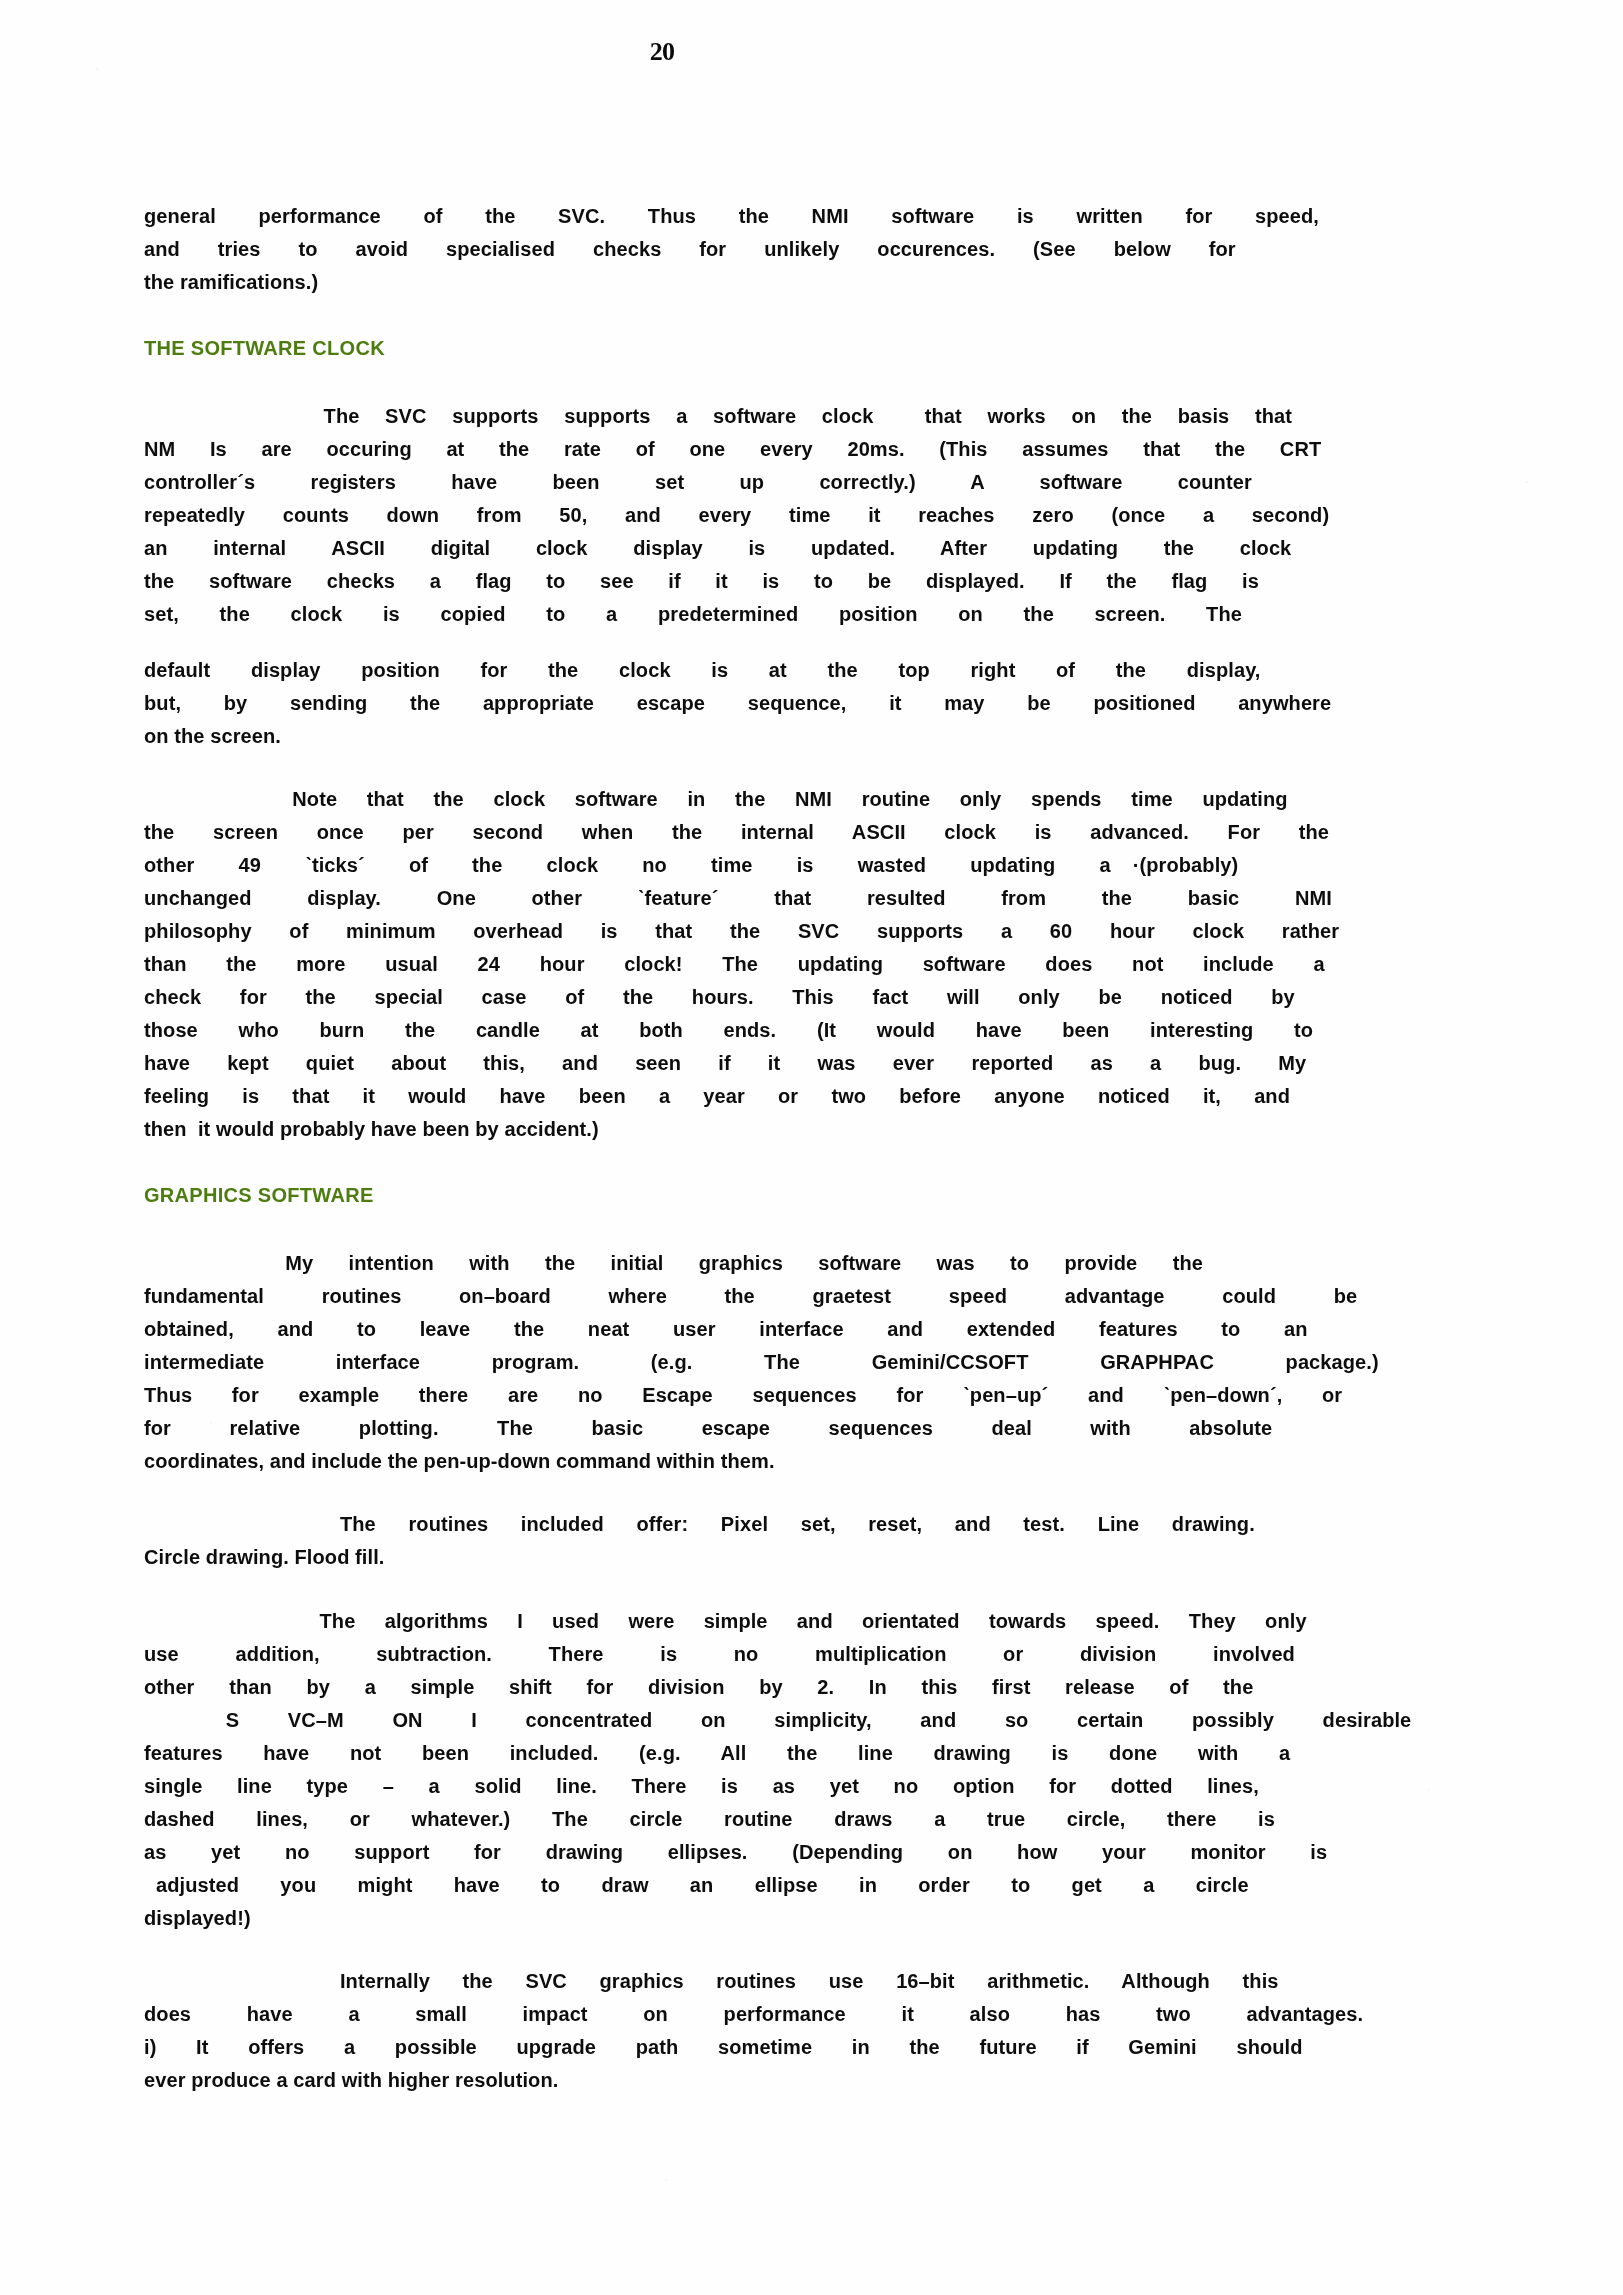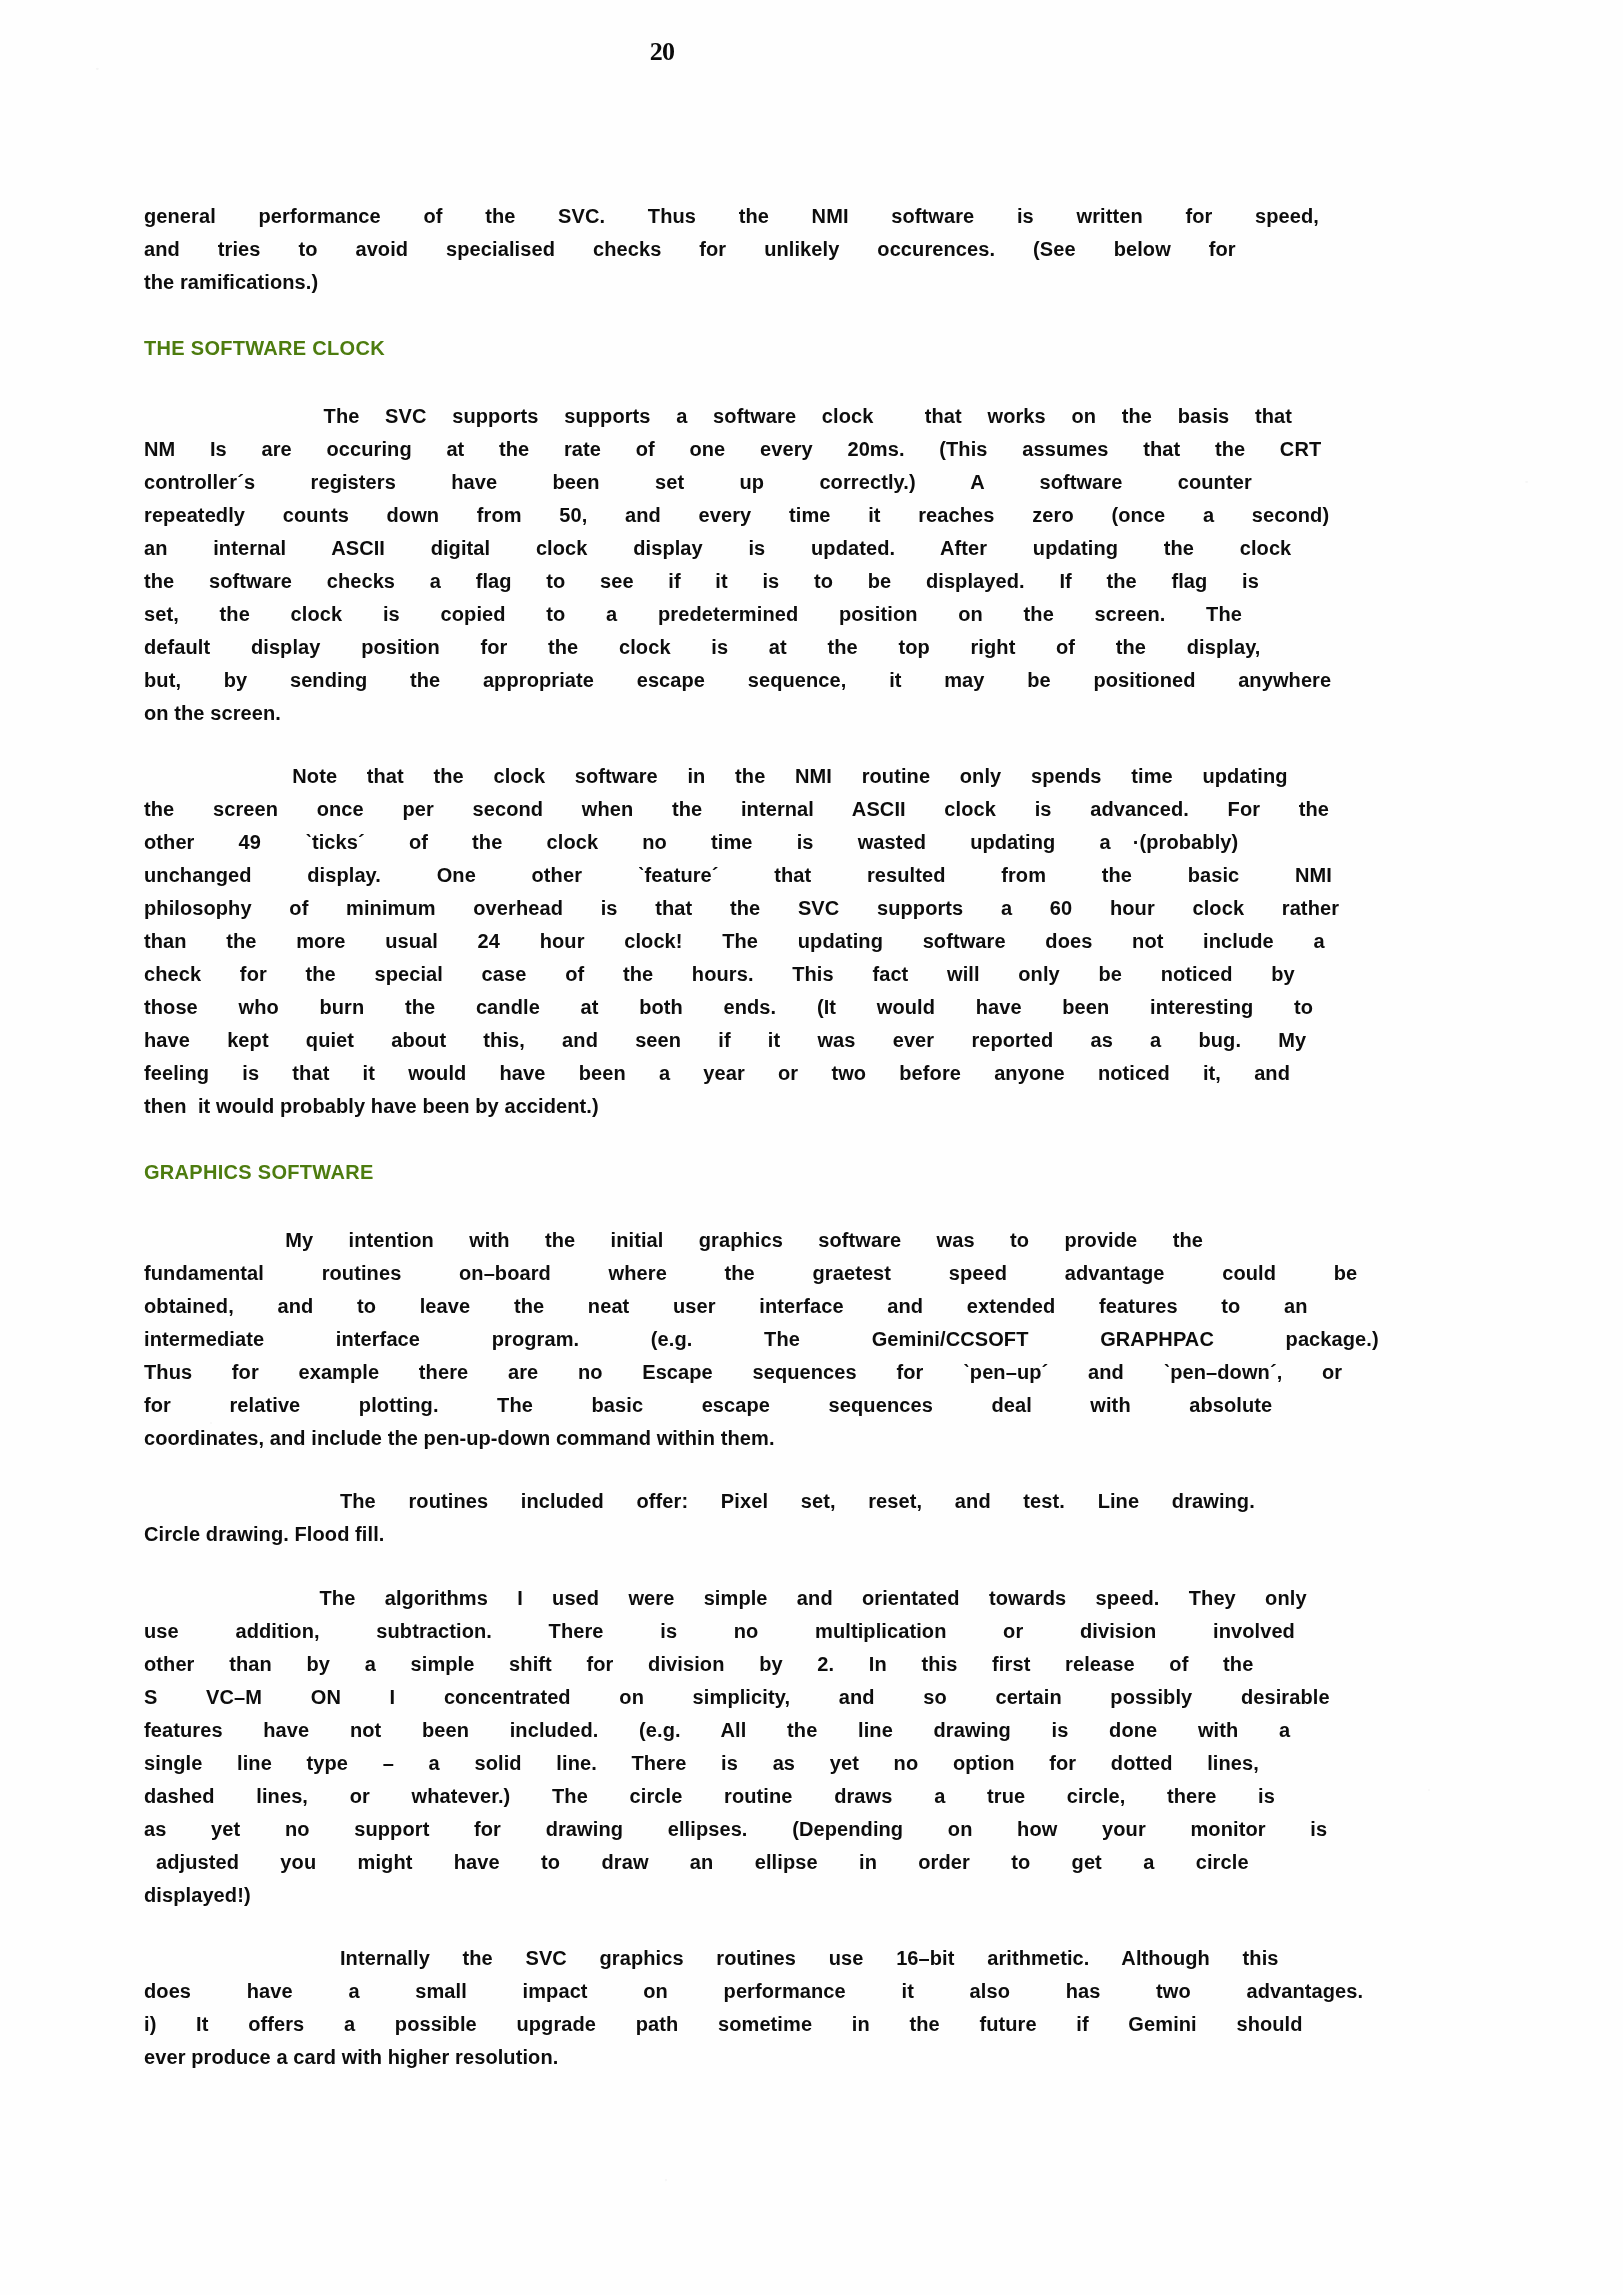--- a/index.html
+++ b/index.html
@@ -109,21 +109,21 @@
       <div class="gap-small"></div>
       <div class="gap-para"></div>
       <div class="para">
         <span class="line" style="word-spacing: 20px;">       The SVC supports supports a software clock  that works on the basis that</span>
         <span class="line" style="word-spacing: 29px;">NM Is are occuring at the rate of one every 20ms. (This assumes that the CRT</span>
         <span class="line" style="word-spacing: 22px;">controller´s  registers  have  been  set  up  correctly.)  A  software  counter</span>
         <span class="line" style="word-spacing: 32px;">repeatedly counts down from 50, and every time it reaches zero (once a second)</span>
         <span class="line" style="word-spacing: 40px;">an internal ASCII digital clock display is updated. After updating the clock</span>
         <span class="line" style="word-spacing: 29px;">the software checks a flag to see if it is to be displayed. If the flag is</span>
         <span class="line" style="word-spacing: 14.7px;">set,  the  clock  is  copied  to  a  predetermined  position  on  the  screen.  The</span>
-        <span class="line" style="word-spacing: 35px;">default display position for the clock is at the top right of the display,</span>
+        <span class="line" style="word-spacing: 35px; margin-top: 23px;">default display position for the clock is at the top right of the display,</span>
         <span class="line" style="word-spacing: 37px;">but, by sending the appropriate escape sequence, it may be positioned anywhere</span>
         <span class="line">on the screen.</span>
       </div>
       <div class="gap-para"></div>
       <div class="para">
         <span class="line" style="word-spacing: 24px;">     Note that the clock software in the NMI routine only spends time updating</span>
         <span class="line" style="word-spacing: 33px;">the screen once per second when the internal ASCII clock is advanced. For the</span>
         <span class="line" style="word-spacing: 16.4px;">other  49  ˋticks´  of  the  clock  no  time  is  wasted  updating  a ·(probably)</span>
         <span class="line" style="word-spacing: 50px;">unchanged display. One other ˋfeature´ that resulted from the basic NMI</span>
         <span class="line" style="word-spacing: 32px;">philosophy of minimum overhead is that the SVC supports a 60 hour clock rather</span>
@@ -150,21 +150,21 @@
       <div class="gap-para"></div>
       <div class="para">
         <span class="line" style="word-spacing: 27px;">      The routines included offer: Pixel set, reset, and test. Line drawing.</span>
         <span class="line">Circle drawing. Flood fill.</span>
       </div>
       <div class="gap-para"></div>
       <div class="para">
         <span class="line" style="word-spacing: 23.6px;">      The algorithms I used were simple and orientated towards speed. They only</span>
         <span class="line" style="word-spacing: 51px;">use addition, subtraction. There is no multiplication or division involved</span>
         <span class="line" style="word-spacing: 29px;">other than by a simple shift for division by 2. In this first release of the</span>
-        <span class="line" style="word-spacing: 43px;">S VC–M ON I concentrated on simplicity, and so certain possibly desirable</span>
+        <span class="line" style="word-spacing: 43px; text-align: center;">S VC–M ON I concentrated on simplicity, and so certain possibly desirable</span>
         <span class="line" style="word-spacing: 35px;">features have not been included. (e.g. All the line drawing is done with a</span>
         <span class="line" style="word-spacing: 29px;">single line type – a solid line. There is as yet no option for dotted lines,</span>
         <span class="line" style="word-spacing: 36px;">dashed lines, or whatever.) The circle routine draws a true circle, there is</span>
         <span class="line" style="word-spacing: 39px;">as yet no support for drawing ellipses. (Depending on how your monitor is</span>
         <span class="line" style="word-spacing: 15px; margin-left: 12px;">adjusted  you  might  have  to  draw  an  ellipse  in  order  to  get  a  circle</span>
         <span class="line">displayed!)</span>
       </div>
       <div class="gap-para"></div>
       <div class="para">
         <span class="line" style="word-spacing: 27px;">      Internally the SVC graphics routines use 16–bit arithmetic. Although this</span>

